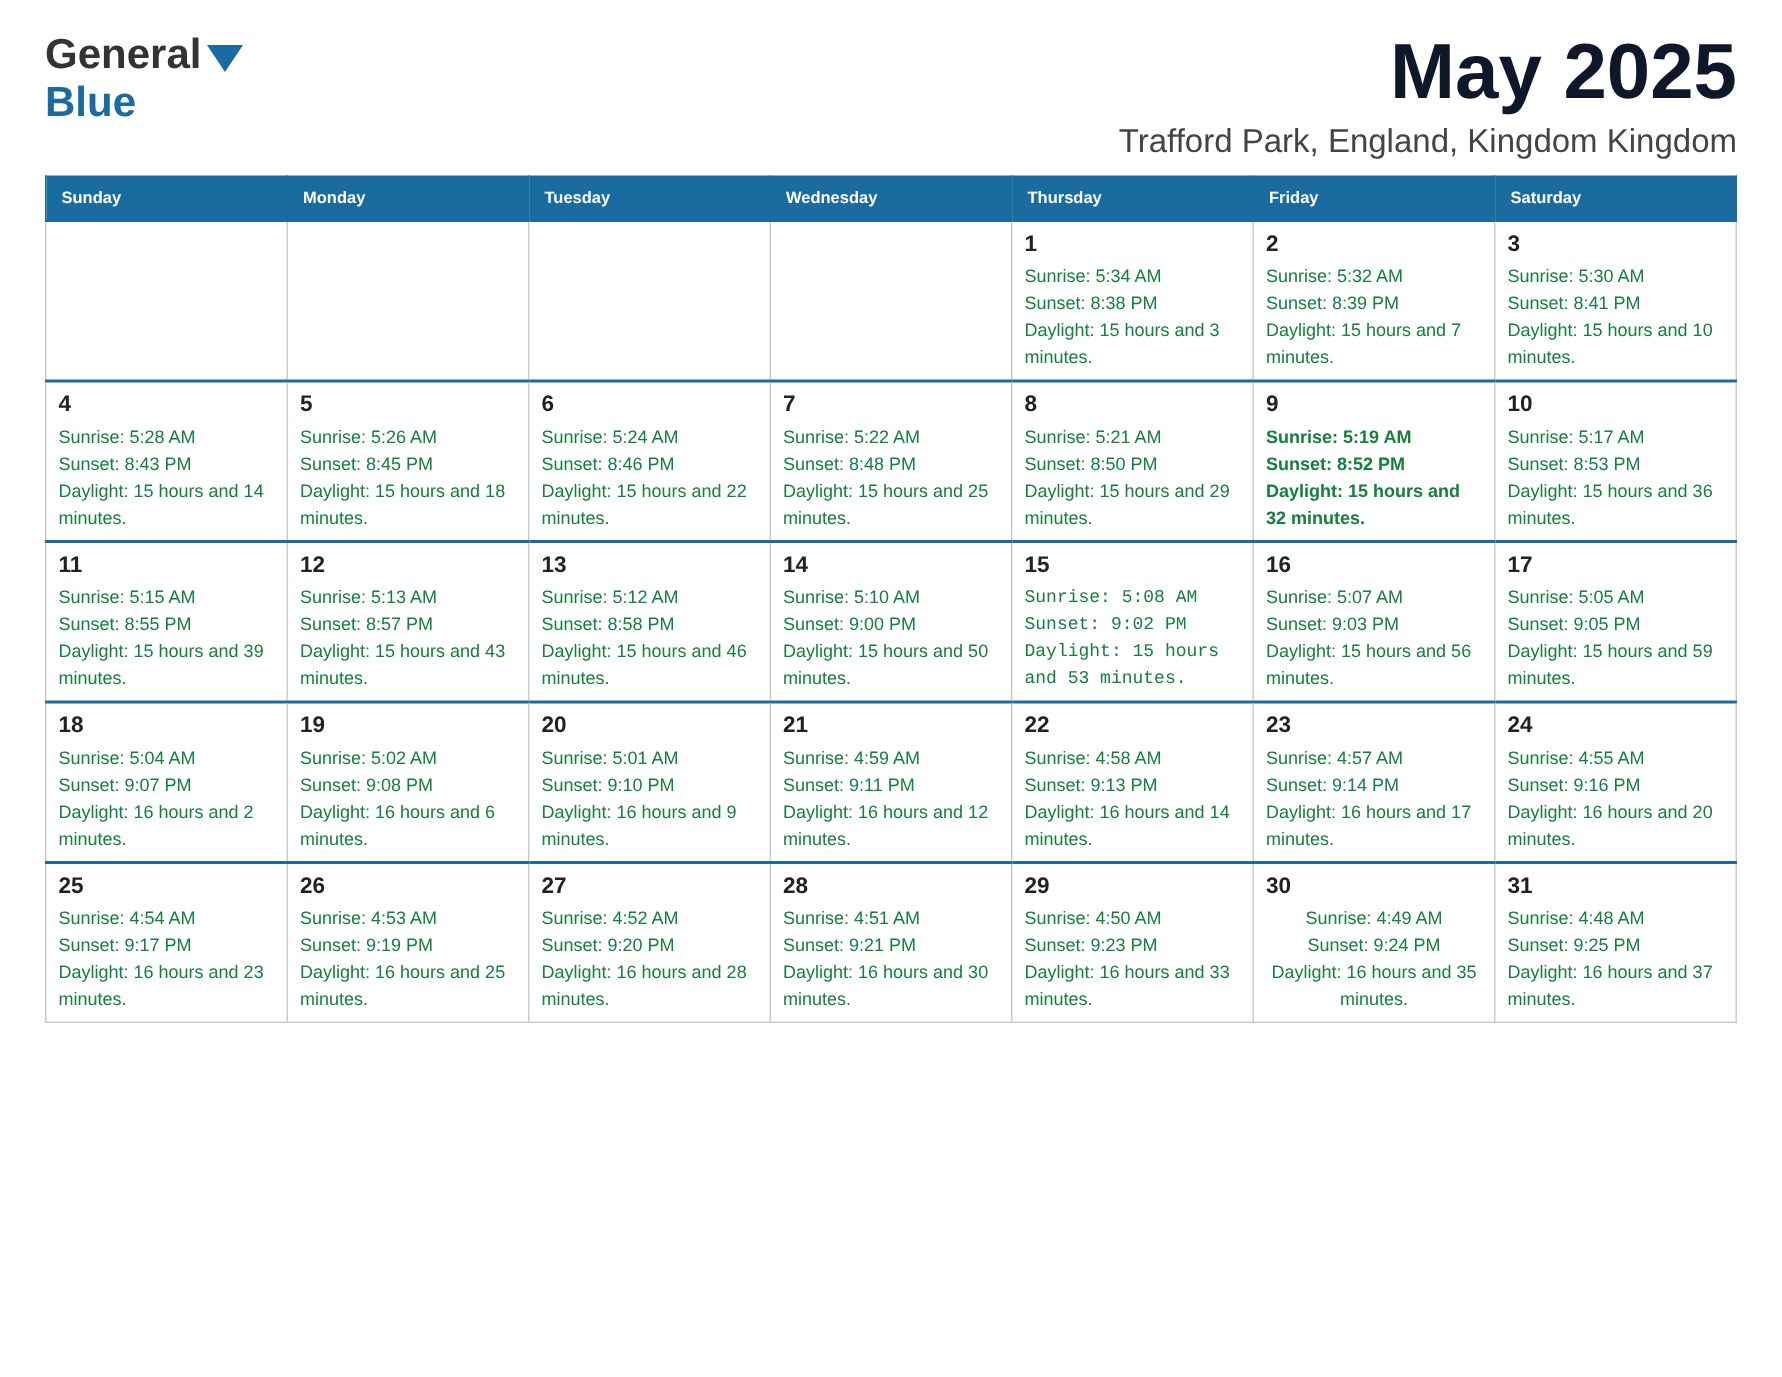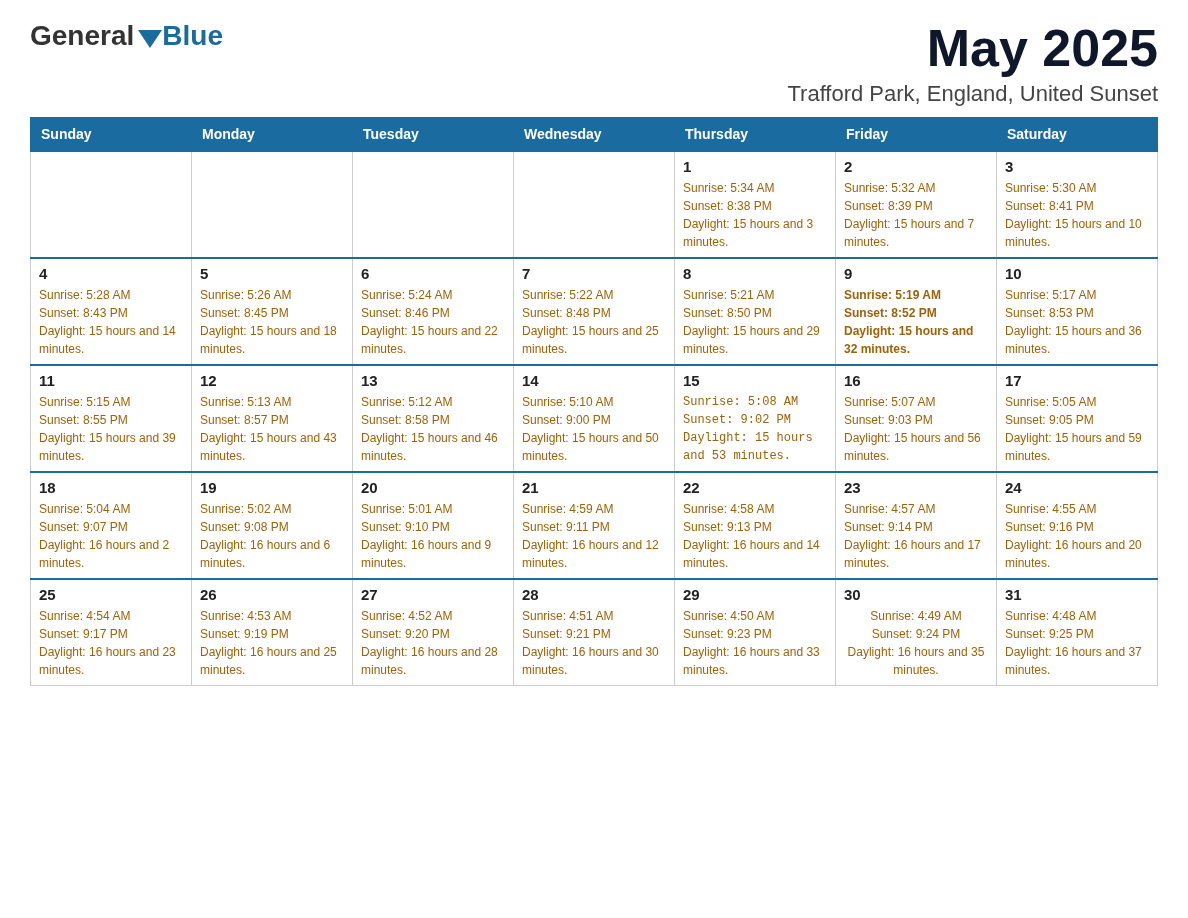--- a/index.html
+++ b/index.html
@@ -14,21 +14,21 @@
 
     
     .header {
       display: flex;
       justify-content: space-between;
       align-items: flex-start;
       margin-bottom: 10px;
     }
     .logo {
       display: flex;
-      flex-direction: row;
+      flex-direction: column;
       align-items: flex-start;
     }
     .logo-text {
       display: flex;
       align-items: center;
       gap: 0;
     }
     .logo-general {
       font-size: 28px;
       font-weight: bold;
@@ -65,21 +65,21 @@
 
     
     .calendar {
       width: 100%;
       border-collapse: collapse;
       margin-top: 10px;
     }
     .calendar th {
       background-color: #1a6ba0;
       color: #fff;
-      font-size: 14px;
+      font-size: 11px;
       font-weight: bold;
       padding: 8px 10px;
       text-align: left;
       border: 1px solid #1a6ba0;
     }
     .calendar td {
       border: 1px solid #ccc;
       vertical-align: top;
       padding: 6px 8px;
       width: calc(100% / 7);
@@ -89,41 +89,41 @@
       border-top: 2px solid #1a6ba0;
     }
     .day-number {
       font-size: 15px;
       font-weight: bold;
       color: #222;
       margin-bottom: 4px;
     }
     .day-info {
       font-size: 12px;
-      color: #a16207;
+      color: #15803d;
       line-height: 1.5;
     }
     .empty-cell {
       background: #fff;
     }
   </style>
 </head>
 <body>
 
 <div class="header">
   <div class="logo">
     <div class="logo-text">
       <span class="logo-general">General</span>
       <div class="logo-triangle"></div>
     </div>
     <span class="logo-blue">Blue</span>
   </div>
   <div class="title-block">
     <div class="month-year">May 2025</div>
-    <div class="location">Trafford Park, England, United Sunset</div>
+    <div class="location">Trafford Park, England, Kingdom Kingdom</div>
   </div>
 </div>
 
 <table class="calendar">
   <thead>
     <tr>
     <th>Sunday</th>
         <th>Monday</th>
         <th>Tuesday</th>
         <th>Wednesday</th>

